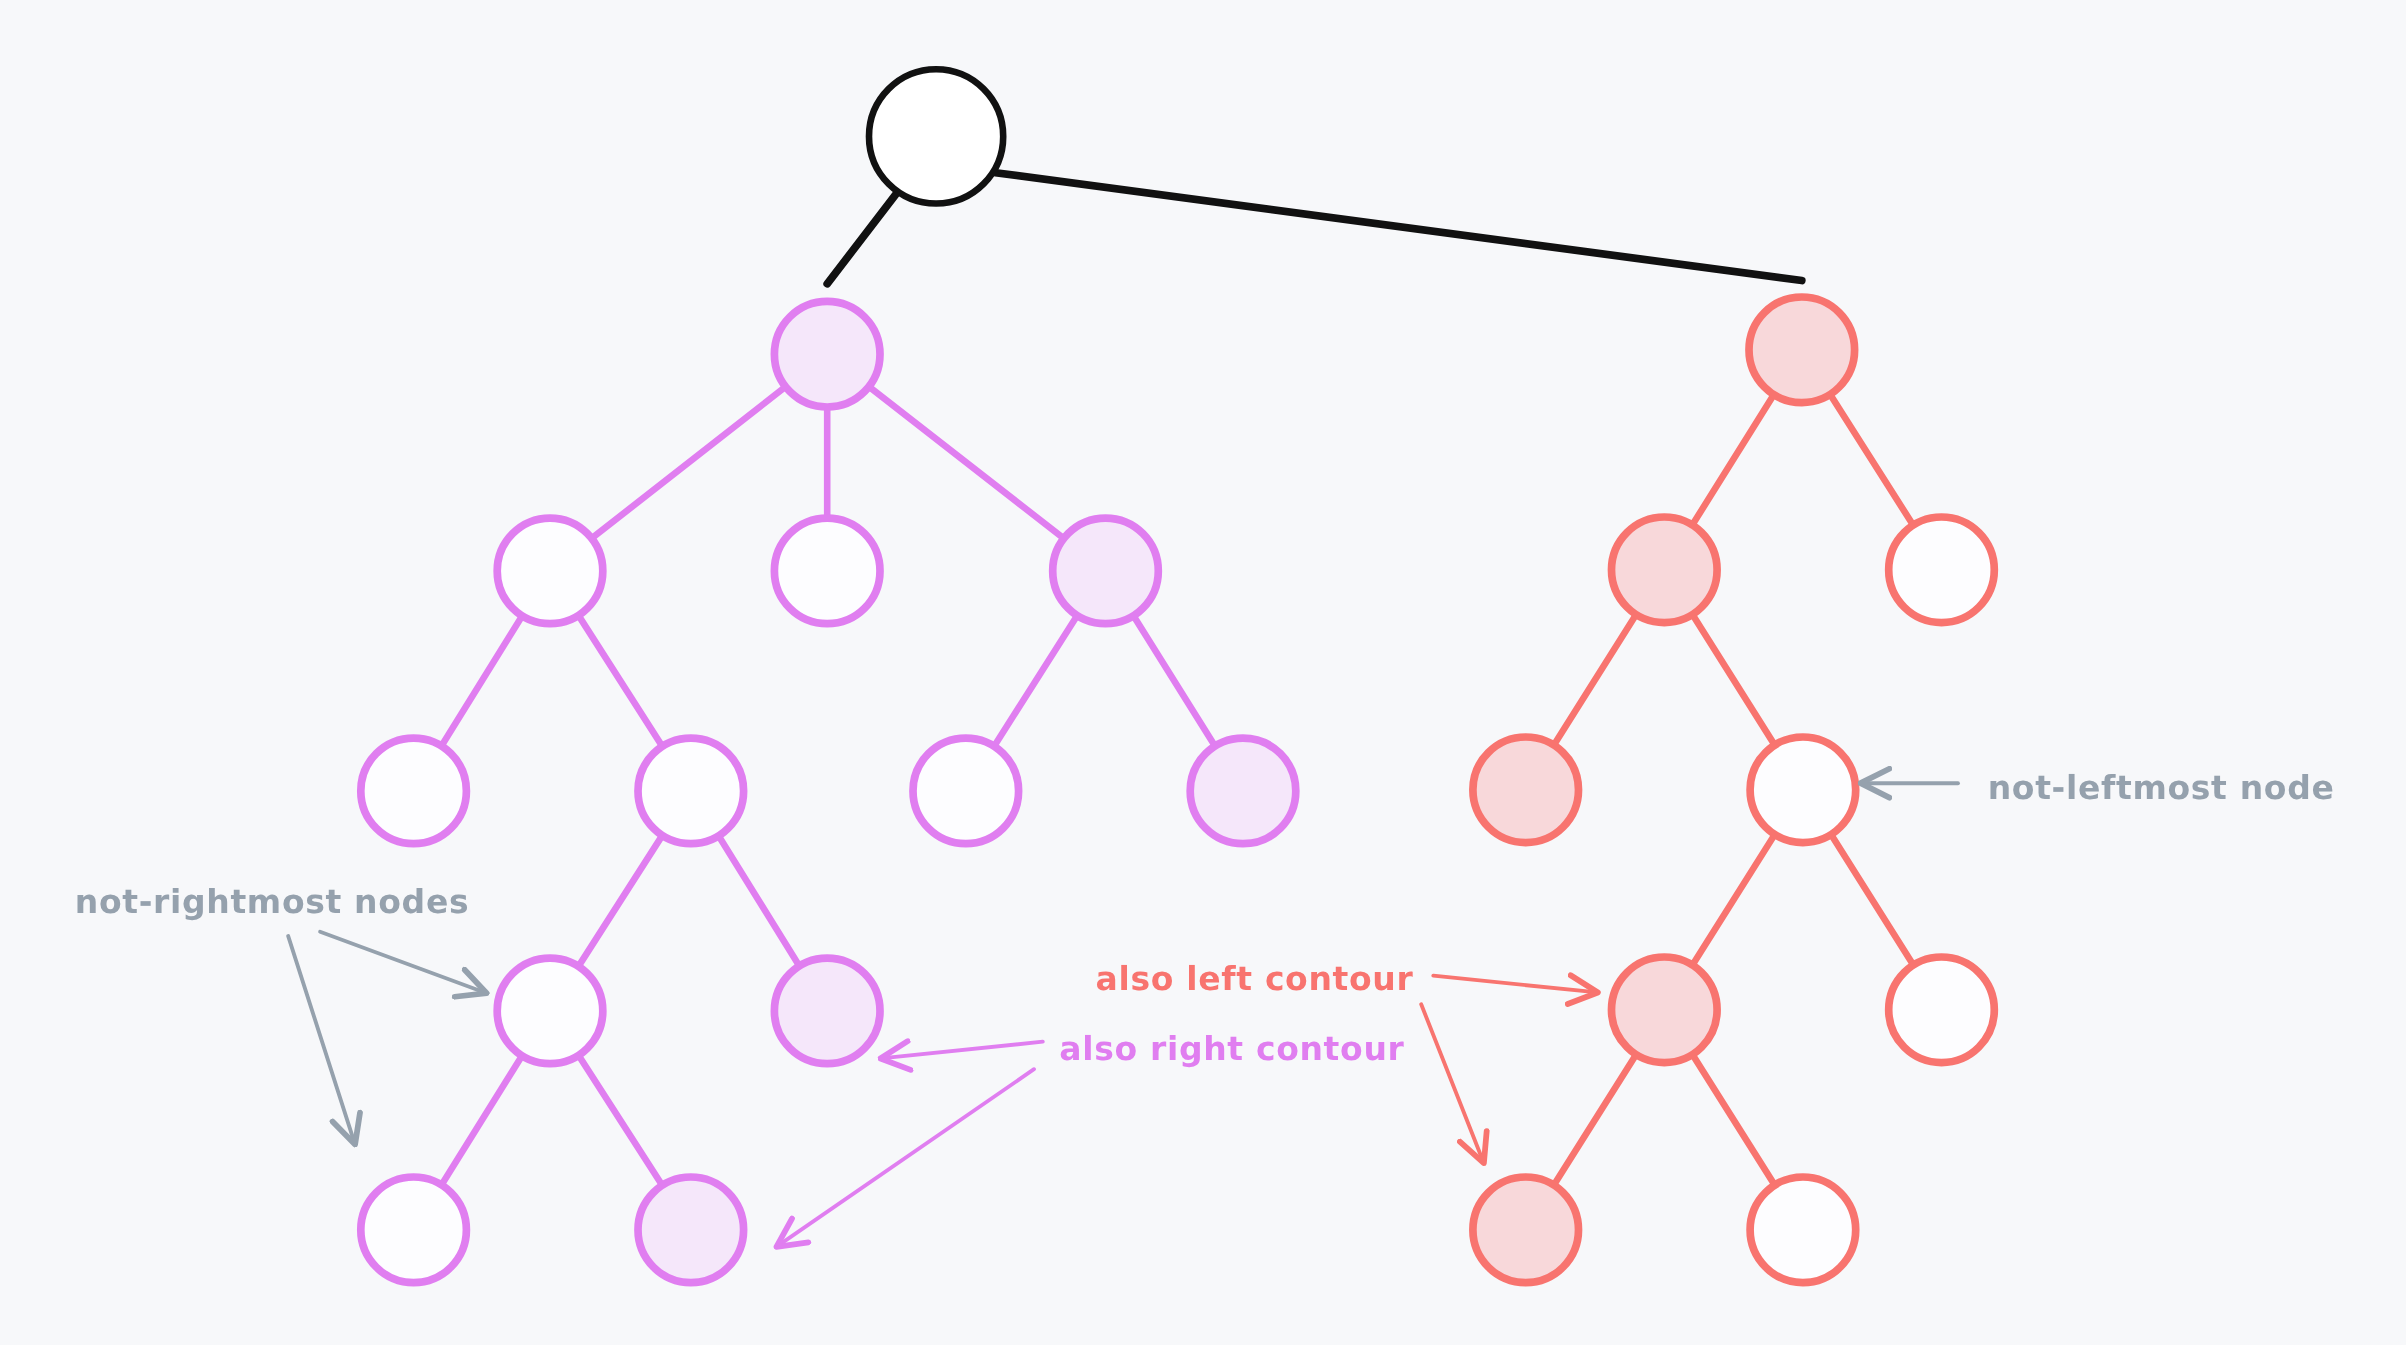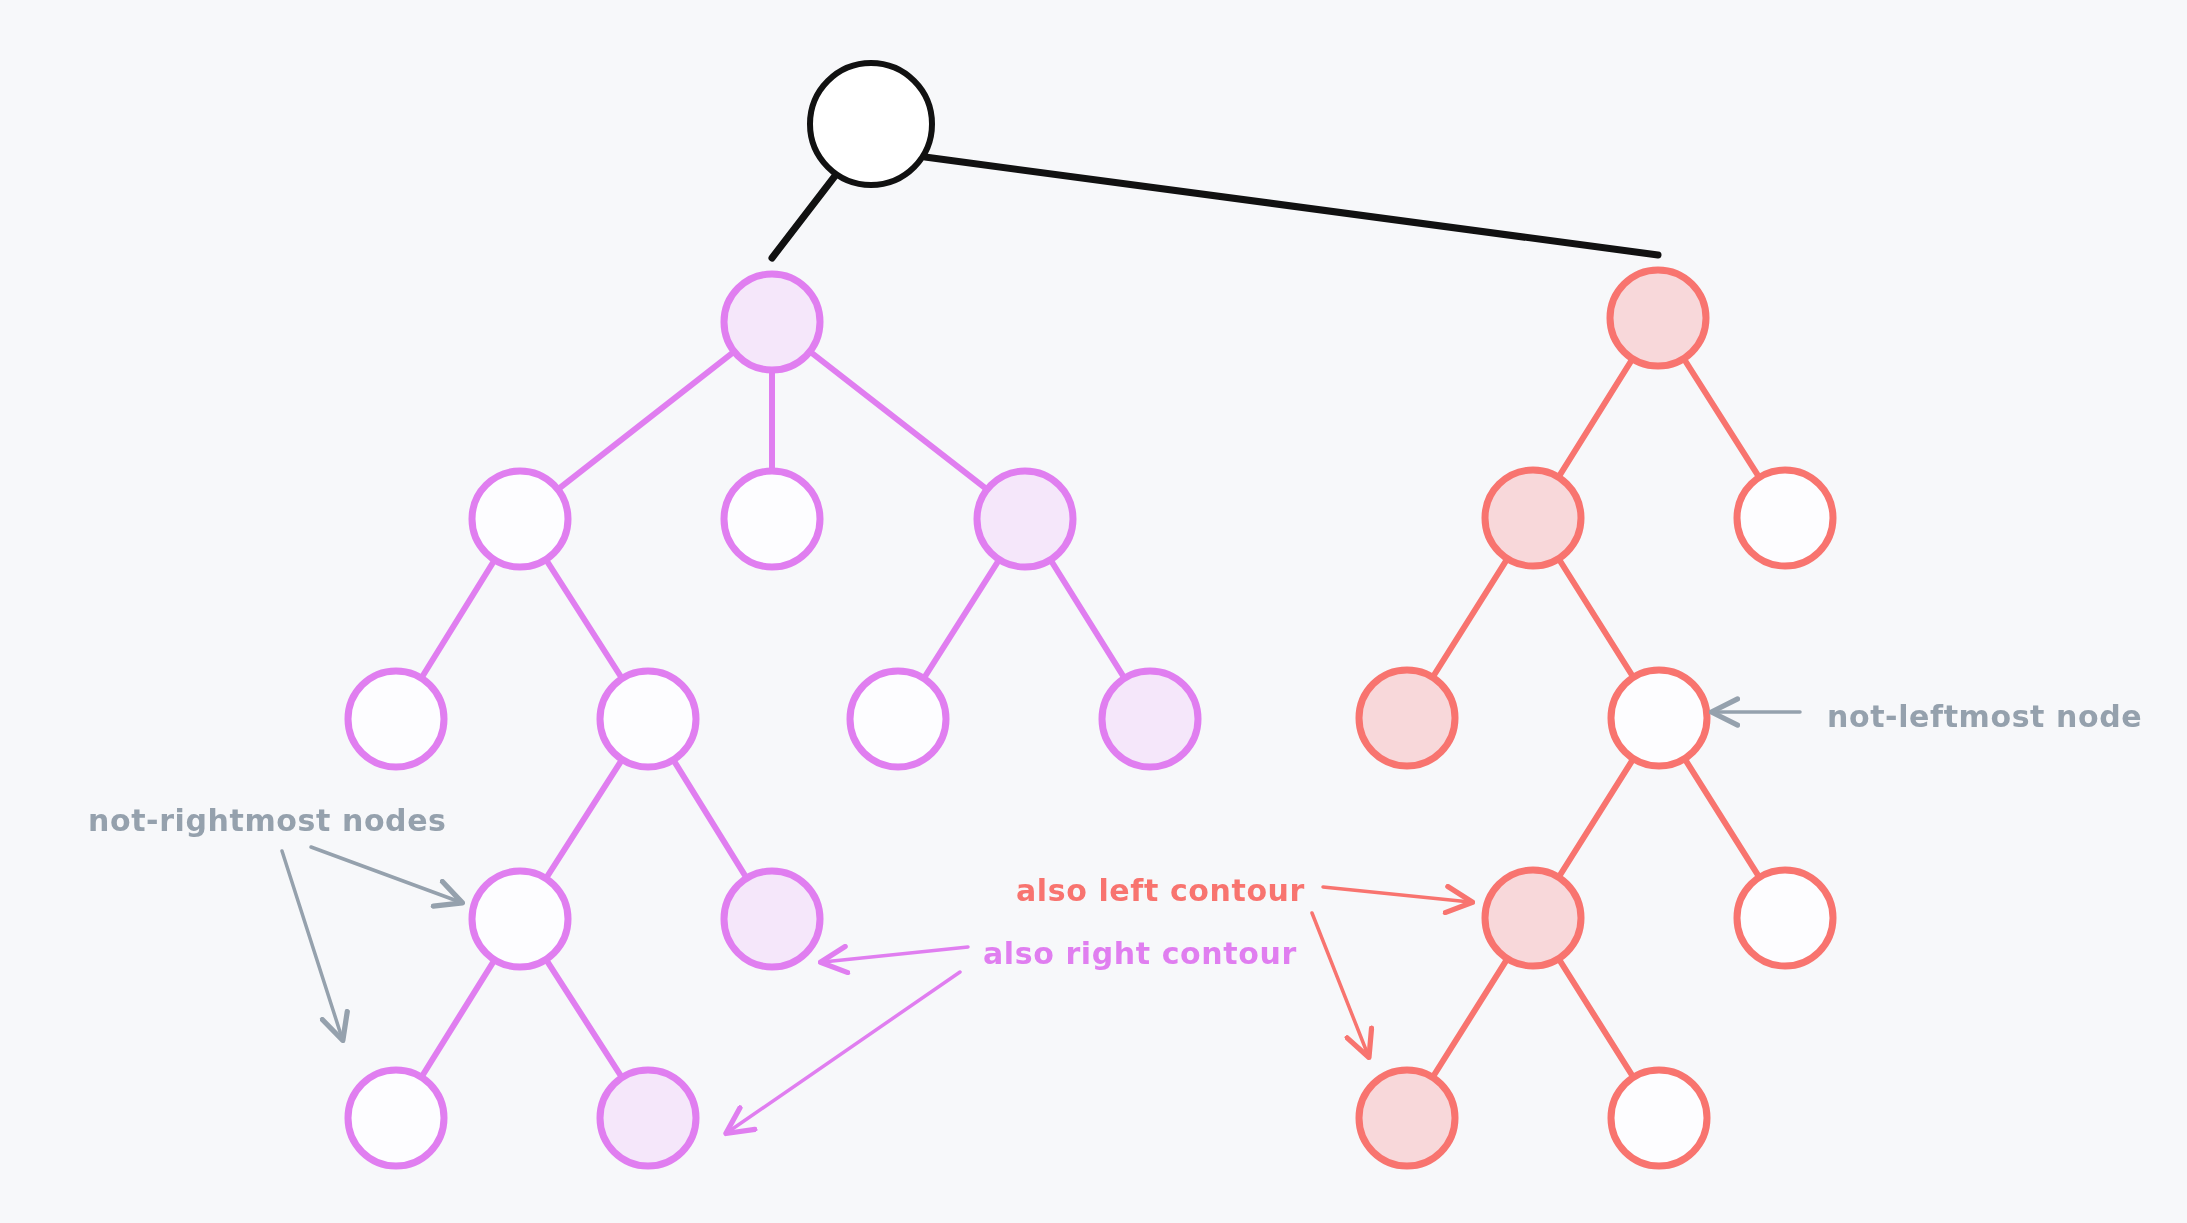--- a/index.html
+++ b/index.html
@@ -7,21 +7,20 @@
     padding: 0;
     background: #f7f8fa;
   }
   #stage {
     position: relative;
     width: 2155px;
     height: 1223px;
     background: #f7f8fa;
     overflow: hidden;
     font-family: "DejaVu Sans", sans-serif;
-    margin-left: 20px;
   }
   #canvas {
     position: absolute;
     inset: 0;
     width: 2187px;
     height: 1223px;
     display: block;
   }
   .anno-text {
     font-family: "DejaVu Sans", sans-serif;

